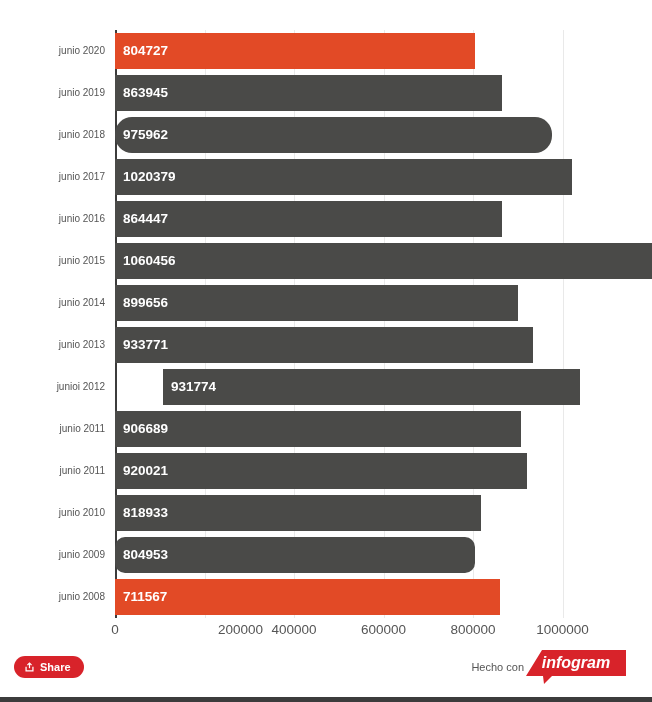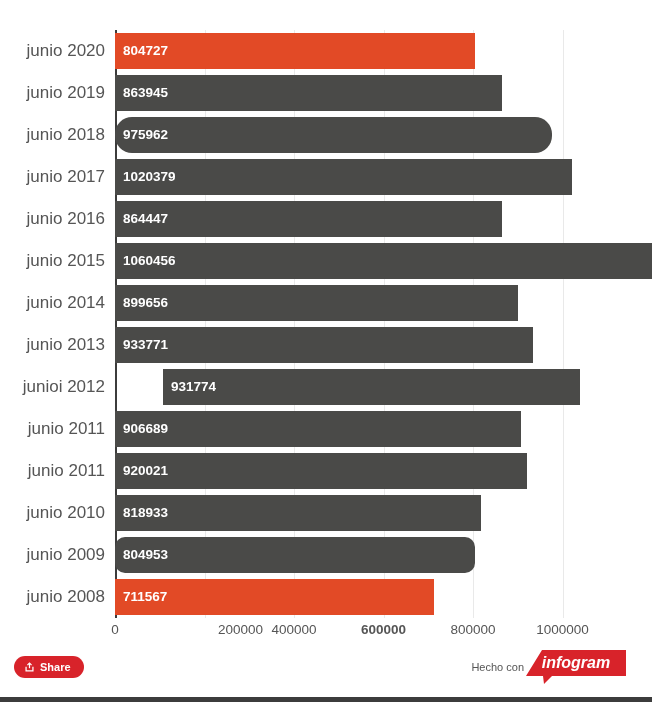--- a/index.html
+++ b/index.html
@@ -63,21 +63,21 @@
     height: 42px;
   }
   .cat-label {
     position: absolute;
     left: 0;
     width: 105px;
     top: 0;
     height: 42px;
     line-height: 42px;
     text-align: right;
-    font-size: 17px;
+    font-size: 10px;
     color: #555555;
     white-space: nowrap;
   }
   .bar-wrap {
     position: absolute;
     left: 115px;
     top: 3px;
     height: 36px;
   }
   .bar {
@@ -304,33 +304,33 @@
         <div class="row">
           <div class="cat-label">junio 2009</div>
           <div class="bar-wrap" style="width: 360.216px;">
             <div class="bar" style="width: 100%; border-radius: 10px;">
               <span class="bar-value">804953</span>
             </div>
           </div>
         </div>
         <div class="row">
           <div class="cat-label">junio 2008</div>
-          <div class="bar-wrap" style="width: 319px;">
+          <div class="bar-wrap" style="width: 385px;">
             <div class="bar highlight" style="width: 100%;">
               <span class="bar-value">711567</span>
             </div>
           </div>
         </div>
       </div>
 
     <div class="xaxis" id="xaxis">
         <span class="xtick" style="left: 115px;">0</span>
         <span class="xtick" style="left: 204.5px; margin-left: 36px;">200000</span>
         <span class="xtick" style="left: 294px;">400000</span>
-        <span class="xtick" style="left: 383.5px; font-weight: bold;">600000</span>
+        <span class="xtick" style="left: 383.5px;">600000</span>
         <span class="xtick" style="left: 473px;">800000</span>
         <span class="xtick" style="left: 562.5px;">1000000</span>
       </div>
   </div>
 
   <div id="footer">
 
     <button class="share-btn">
       <span class="share-icon">
         <svg viewBox="0 0 16 16" width="11" height="11" aria-hidden="true">

